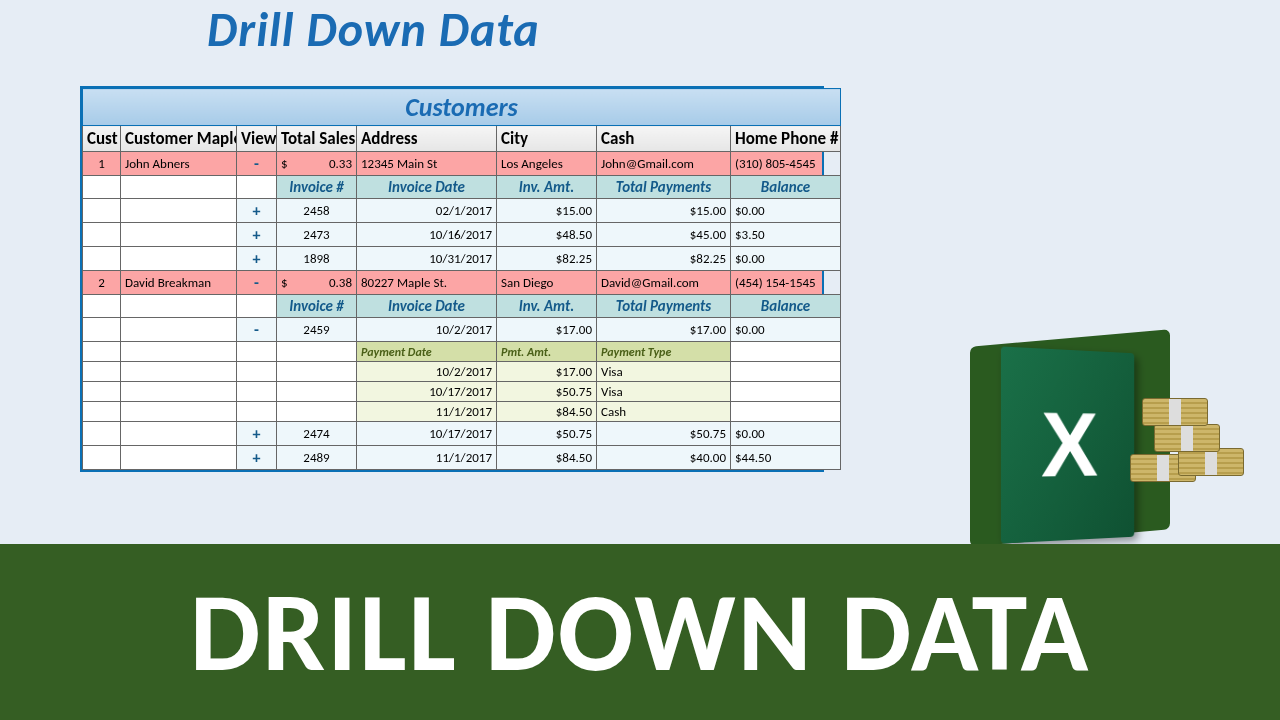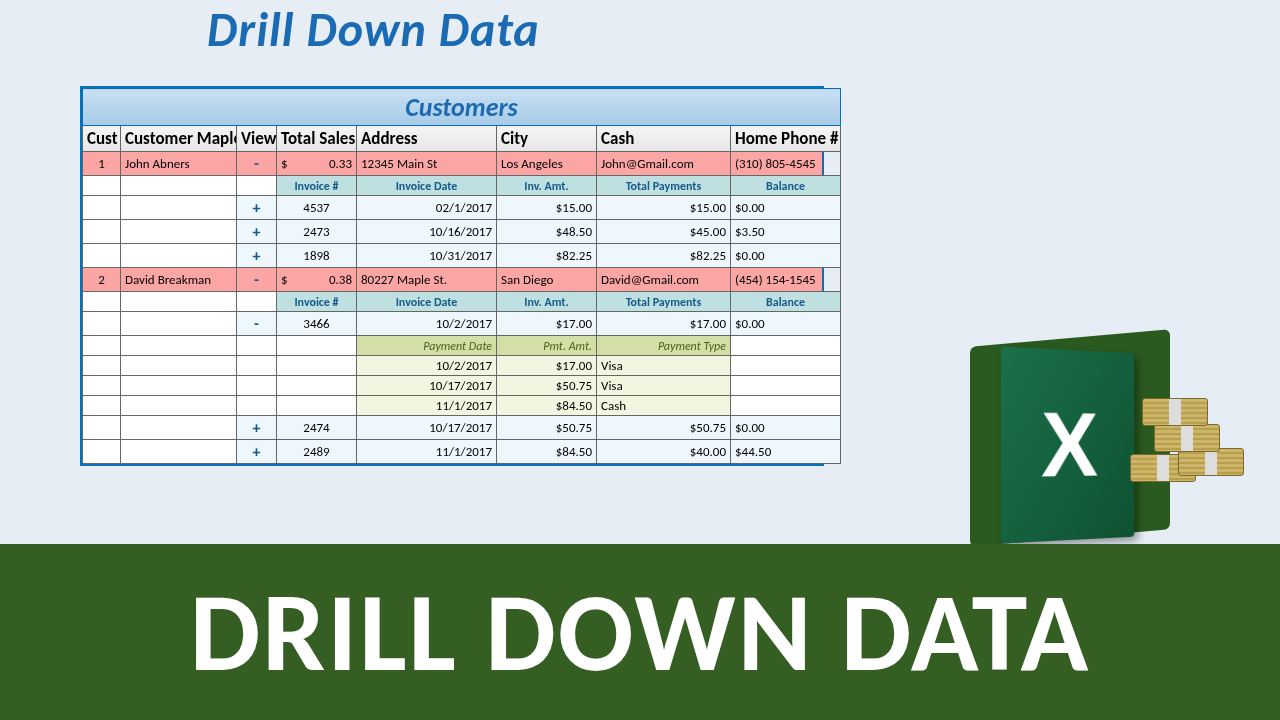--- a/index.html
+++ b/index.html
@@ -71,29 +71,30 @@
     font-weight: 700;
     font-size: 16px;
     color: #145a8a;
     cursor: pointer;
     user-select: none;
   }
   .inv-hdr td {
     background: #bfe0e0;
     color: #145a8a;
     font-weight: 700;
+    font-style: italic;
     text-align: center;
-    font-size: 12px;
+    font-size: 15px;
   }
   .pay-hdr td {
     background: #d4dfa8;
     color: #4a6018;
-    font-weight: 400;
+    font-weight: 700;
     font-style: italic;
-    text-align: right;
+    text-align: left;
     font-size: 12px;
   }
   .inv-row td { background: #eef7fb; }
   .pay-row td { background: #f2f6e0; }
   .num { text-align: right; }
   .ctr { text-align: center; }
   .empty { background: #fff !important; }
   col.c0 { width: 38px; }
   col.c1 { width: 116px; }
   col.c2 { width: 40px; }
@@ -242,21 +243,21 @@
         <td>Invoice Date</td>
         <td>Inv. Amt.</td>
         <td>Total Payments</td>
         <td>Balance</td>
       </tr>
 
       <tr class="inv-row">
         <td class="empty"></td>
         <td class="empty"></td>
         <td class="toggle">+</td>
-        <td class="ctr">4537</td>
+        <td class="ctr">2458</td>
         <td class="num">02/1/2017</td>
         <td class="num">$15.00</td>
         <td class="num">$15.00</td>
         <td>$0.00</td>
       </tr>
       <tr class="inv-row">
         <td class="empty"></td>
         <td class="empty"></td>
         <td class="toggle">+</td>
         <td class="ctr">2473</td>
@@ -298,21 +299,21 @@
         <td>Invoice Date</td>
         <td>Inv. Amt.</td>
         <td>Total Payments</td>
         <td>Balance</td>
       </tr>
 
       <tr class="inv-row">
         <td class="empty"></td>
         <td class="empty"></td>
         <td class="toggle">-</td>
-        <td class="ctr">3466</td>
+        <td class="ctr">2459</td>
         <td class="num">10/2/2017</td>
         <td class="num">$17.00</td>
         <td class="num">$17.00</td>
         <td>$0.00</td>
       </tr>
 
       <tr class="pay-hdr">
         <td class="empty"></td>
         <td class="empty"></td>
         <td class="empty"></td>

